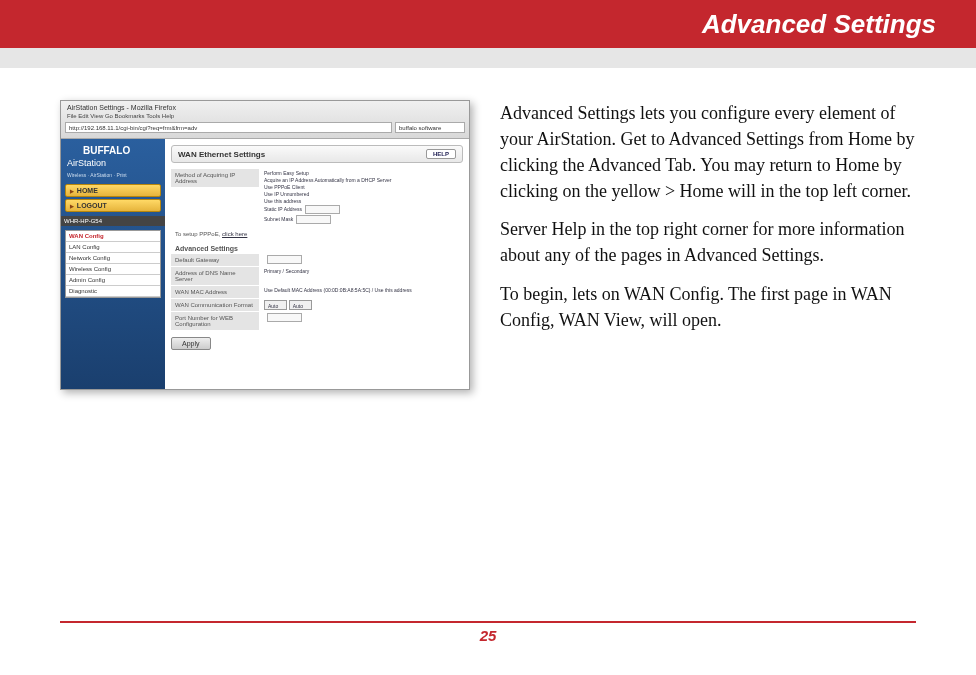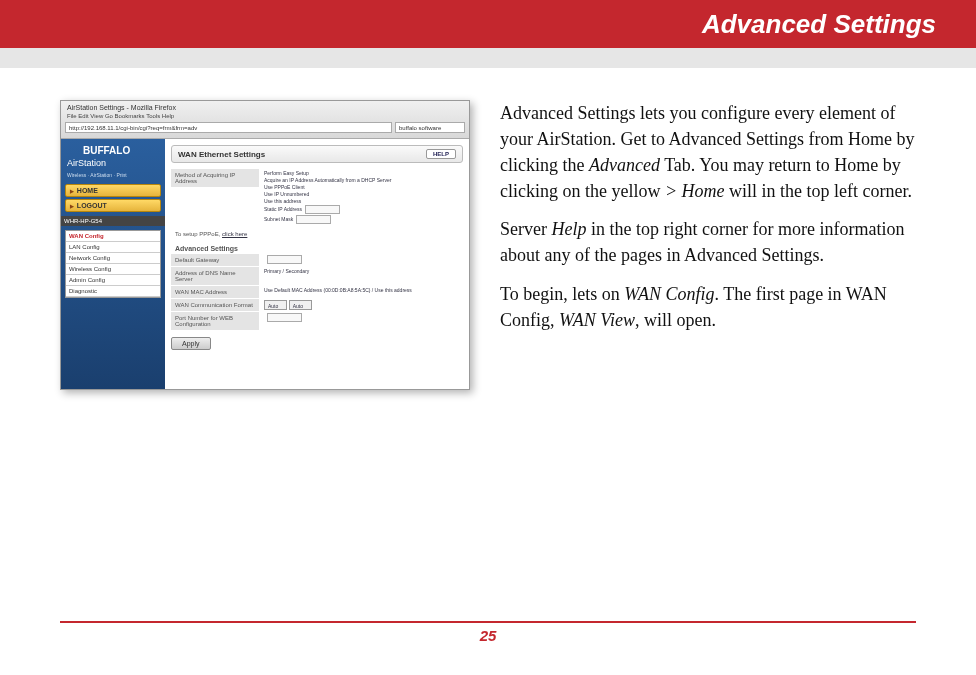--- a/index.html
+++ b/index.html
@@ -257,21 +257,20 @@
     .text-column {
       flex: 1;
       font-size: 18px;
       line-height: 1.45;
       color: #111;
     }
     .text-column p {
       margin-bottom: 12px;
     }
     .italic {
-      font-style: italic;
       margin-top: 48px;
     }
     .footer {
       position: absolute;
       bottom: 30px;
       left: 60px;
       right: 60px;
       border-top: 2px solid #c4272e;
       text-align: center;
       padding-top: 4px;

